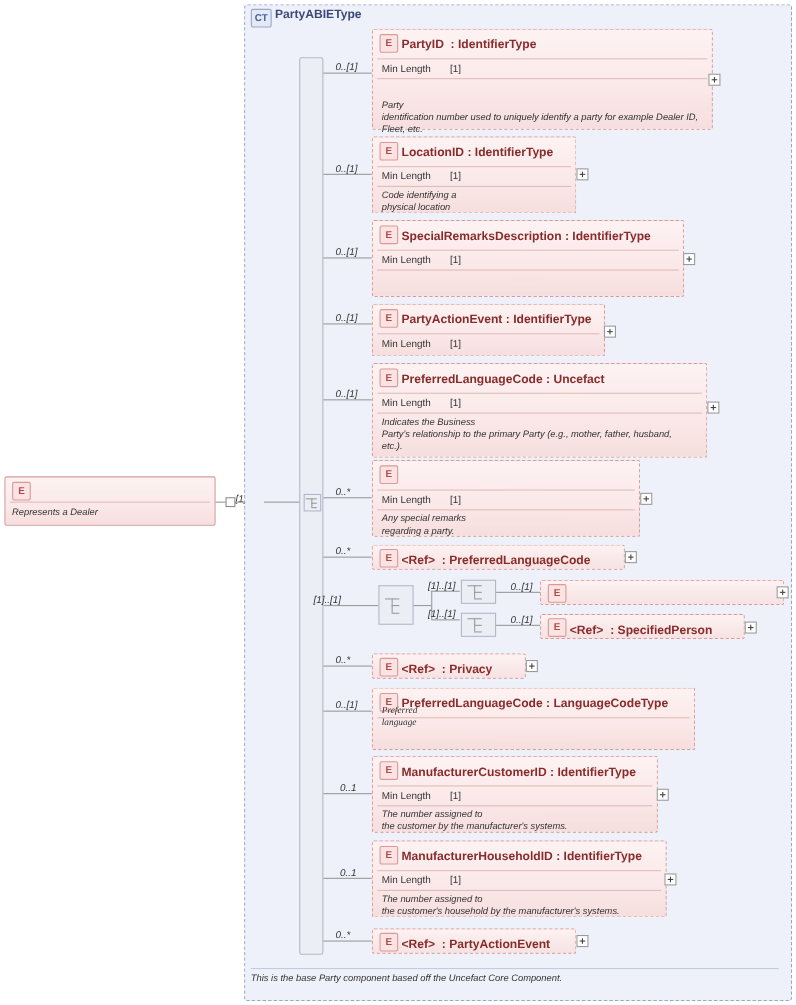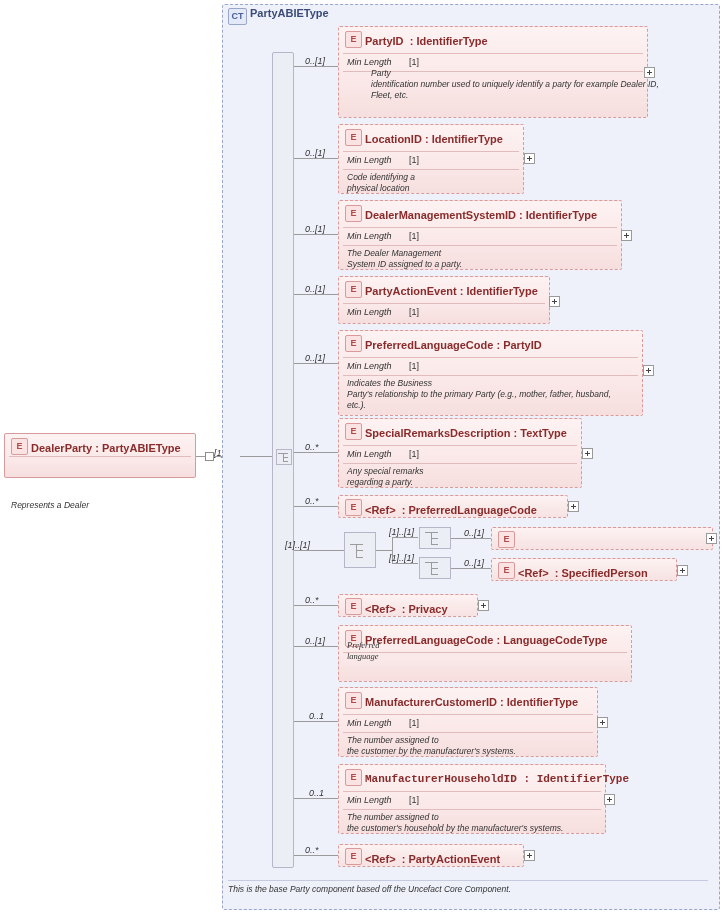--- a/index.html
+++ b/index.html
@@ -23,21 +23,21 @@
   .badge{
     position:absolute;left:6px;top:4px;width:15px;height:15px;line-height:15px;
     text-align:center;font-size:9px;font-weight:bold;color:#b34a4a;
     border:1px solid #d89a9a;background:#fbe3e3;border-radius:2px;
   }
   .badge.ct{color:#4a5f9b;border-color:#9aa6c8;background:#e3e9f7;}
   .title{position:absolute;left:26px;top:0;font-size:11px;color:#8a2b2b;font-weight:bold;}
   .title .type{color:#8a2b2b;font-weight:bold;}
   .cttitle{position:absolute;left:26px;top:0;font-size:11px;color:#3b4a78;font-weight:bold;}
   .sep{position:absolute;left:4px;right:4px;height:0;border-top:1px solid #e2bcbc;}
-  .minlen{position:absolute;font-size:9px;font-style:italic;color:#333;}
+  .minlen{position:absolute;font-size:9px;color:#333;}
   .occ{position:absolute;font-size:9px;font-style:italic;color:#333;white-space:nowrap;}
   .anno{position:absolute;font-size:8.5px;font-style:italic;color:#333;line-height:11px;}
   .plus{
     position:absolute;width:11px;height:11px;box-sizing:border-box;
     border:1px solid #9a9a9a;background:#fff;
   }
   .plus:before,.plus:after{content:"";position:absolute;background:#444;}
   .plus:before{left:2px;top:4px;width:5px;height:1px;}
   .plus:after{left:4px;top:2px;width:1px;height:5px;}
   .line{position:absolute;background:#9b9b9b;}
@@ -55,24 +55,23 @@
   .smallsq{position:absolute;width:7px;height:7px;border:1px solid #8d8d8d;background:#fff;}
 </style>
 </head>
 <body>
 
 <div class="canvas">
 
   <div class="node elembox" style="left:4px;top:433px;width:192px;height:45px;">
     <div class="hdr">
       <span class="badge">E</span>
-      <span class="title" style="top:3px;"><span>DealerParty</span> <span class="type">: PartyABIEType</span></span>
     </div>
     <div class="sep" style="top:22px;"></div>
-    <div class="anno" style="left:6px;top:26px;width:180px;margin-top:40px;">Represents a Dealer</div>
+    <div class="anno" style="left:6px;top:26px;width:180px;">Represents a Dealer</div>
   </div>
   <div class="occ" style="left:214px;top:448px;">[1]..[1]</div>
 
   <div class="line hline" style="left:196px;top:456px;width:10px;"></div>
   <div class="smallsq" style="left:205px;top:452px;"></div>
   <div class="line hline" style="left:213px;top:456px;width:10px;"></div>
 
   <div class="node ctbox" style="left:222px;top:4px;width:498px;height:906px;">
   </div>
   <div class="node" style="left:228px;top:6px;width:300px;height:20px;">
@@ -96,21 +95,21 @@
   <div class="occ" style="left:305px;top:56px;">0..[1]</div>
   <div class="node elembox dashed" style="left:338px;top:26px;width:310px;height:92px;">
     <div class="hdr">
       <span class="badge">E</span>
       <span class="title" style="top:3px;"><span>PartyID</span> &nbsp;<span class="type">: IdentifierType</span></span>
     </div>
     <div class="sep" style="top:26px;"></div>
     <div class="minlen" style="left:8px;top:30px;">Min Length</div>
     <div class="minlen" style="left:70px;top:30px;font-style:normal;">[1]</div>
     <div class="sep" style="top:44px;"></div>
-    <div class="anno" style="left:8px;top:41px;width:292px;white-space:pre-line;margin-left:24px;">Party
+    <div class="anno" style="left:8px;top:63px;width:292px;white-space:pre-line;">Party
 identification number used to uniquely identify a party for example Dealer ID,
 Fleet, etc.</div>
   </div>
   <div class="plus" style="left:644px;top:67px;"></div>
 
   <div class="line hline" style="left:294px;top:158px;width:44px;"></div>
   <div class="occ" style="left:305px;top:148px;">0..[1]</div>
   <div class="node elembox dashed" style="left:338px;top:124px;width:186px;height:70px;">
     <div class="hdr">
       <span class="badge">E</span>
@@ -123,28 +122,26 @@
     <div class="anno" style="left:8px;top:47px;width:170px;white-space:pre-line;">Code identifying a
 physical location</div>
   </div>
   <div class="plus" style="left:524px;top:153px;"></div>
 
   <div class="line hline" style="left:294px;top:234px;width:44px;"></div>
   <div class="occ" style="left:305px;top:224px;">0..[1]</div>
   <div class="node elembox dashed" style="left:338px;top:200px;width:284px;height:70px;">
     <div class="hdr">
       <span class="badge">E</span>
-      <span class="title" style="top:3px;"><span>DealerManagementSystemID</span> <span class="type">: IdentifierType</span></span>
-    </div>
-    <div class="sep" style="top:26px;"></div>
-    <div class="minlen" style="left:8px;top:30px;">Min Length</div>
-    <div class="minlen" style="left:70px;top:30px;font-style:normal;">[1]</div>
-    <div class="sep" style="top:44px;"></div>
-    <div class="anno" style="left:8px;top:47px;width:268px;white-space:pre-line;">The Dealer Management
-System ID assigned to a party.</div>
+      <span class="title" style="top:3px;"><span>SpecialRemarksDescription</span> <span class="type">: IdentifierType</span></span>
+    </div>
+    <div class="sep" style="top:26px;"></div>
+    <div class="minlen" style="left:8px;top:30px;">Min Length</div>
+    <div class="minlen" style="left:70px;top:30px;font-style:normal;">[1]</div>
+    <div class="sep" style="top:44px;"></div>
   </div>
   <div class="plus" style="left:621px;top:230px;"></div>
 
   <div class="line hline" style="left:294px;top:294px;width:44px;"></div>
   <div class="occ" style="left:305px;top:284px;">0..[1]</div>
   <div class="node elembox dashed" style="left:338px;top:276px;width:212px;height:48px;">
     <div class="hdr">
       <span class="badge">E</span>
       <span class="title" style="top:3px;"><span>PartyActionEvent</span> <span class="type">: IdentifierType</span></span>
     </div>
@@ -152,38 +149,37 @@
     <div class="minlen" style="left:8px;top:30px;">Min Length</div>
     <div class="minlen" style="left:70px;top:30px;font-style:normal;">[1]</div>
   </div>
   <div class="plus" style="left:549px;top:296px;"></div>
 
   <div class="line hline" style="left:294px;top:363px;width:44px;"></div>
   <div class="occ" style="left:305px;top:353px;">0..[1]</div>
   <div class="node elembox dashed" style="left:338px;top:330px;width:305px;height:86px;">
     <div class="hdr">
       <span class="badge">E</span>
-      <span class="title" style="top:3px;"><span>PreferredLanguageCode</span> <span class="type">: PartyID</span></span>
+      <span class="title" style="top:3px;"><span>PreferredLanguageCode</span> <span class="type">: Uncefact</span></span>
     </div>
     <div class="sep" style="top:26px;"></div>
     <div class="minlen" style="left:8px;top:30px;">Min Length</div>
     <div class="minlen" style="left:70px;top:30px;font-style:normal;">[1]</div>
     <div class="sep" style="top:44px;"></div>
     <div class="anno" style="left:8px;top:47px;width:290px;white-space:pre-line;">Indicates the Business
     Party's relationship to the primary Party (e.g., mother, father, husband,
     etc.).</div>
   </div>
   <div class="plus" style="left:643px;top:365px;"></div>
 
   <div class="line hline" style="left:294px;top:452px;width:44px;"></div>
   <div class="occ" style="left:305px;top:442px;">0..*</div>
   <div class="node elembox dashed" style="left:338px;top:418px;width:244px;height:70px;">
     <div class="hdr">
       <span class="badge">E</span>
-      <span class="title" style="top:3px;"><span>SpecialRemarksDescription</span> <span class="type">: TextType</span></span>
     </div>
     <div class="sep" style="top:26px;"></div>
     <div class="minlen" style="left:8px;top:30px;">Min Length</div>
     <div class="minlen" style="left:70px;top:30px;font-style:normal;">[1]</div>
     <div class="sep" style="top:44px;"></div>
     <div class="anno" style="left:8px;top:47px;width:228px;white-space:pre-line;font-style:italic;">Any special remarks
 regarding a party.</div>
   </div>
   <div class="plus" style="left:582px;top:448px;"></div>
 
@@ -283,21 +279,21 @@
     <div class="anno" style="left:8px;top:47px;width:244px;white-space:pre-line;">The number assigned to
 the customer by the manufacturer's systems.</div>
   </div>
   <div class="plus" style="left:597px;top:717px;"></div>
 
   <div class="line hline" style="left:294px;top:798px;width:44px;"></div>
   <div class="occ" style="left:309px;top:788px;">0..1</div>
   <div class="node elembox dashed" style="left:338px;top:764px;width:268px;height:70px;">
     <div class="hdr">
       <span class="badge">E</span>
-      <span class="title" style="top:3px;font-family:Liberation Mono, monospace;"><span>ManufacturerHouseholdID</span> <span class="type">: IdentifierType</span></span>
+      <span class="title" style="top:3px;"><span>ManufacturerHouseholdID</span> <span class="type">: IdentifierType</span></span>
     </div>
     <div class="sep" style="top:26px;"></div>
     <div class="minlen" style="left:8px;top:30px;">Min Length</div>
     <div class="minlen" style="left:70px;top:30px;font-style:normal;">[1]</div>
     <div class="sep" style="top:44px;"></div>
     <div class="anno" style="left:8px;top:47px;width:252px;white-space:pre-line;">The number assigned to
 the customer's household by the manufacturer's systems.</div>
   </div>
   <div class="plus" style="left:604px;top:794px;"></div>
 

